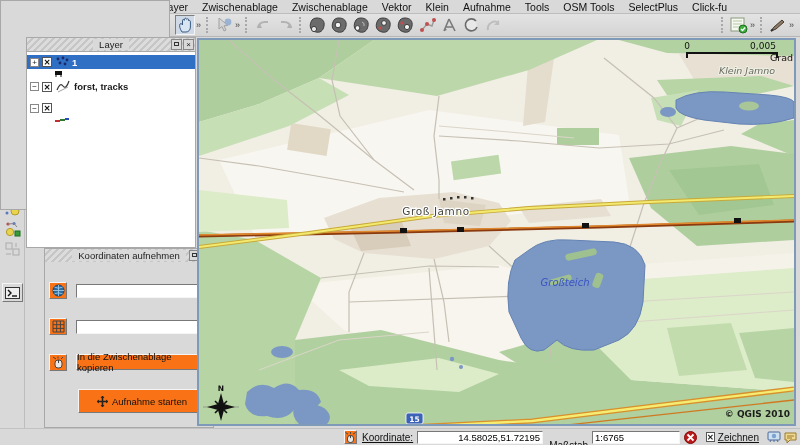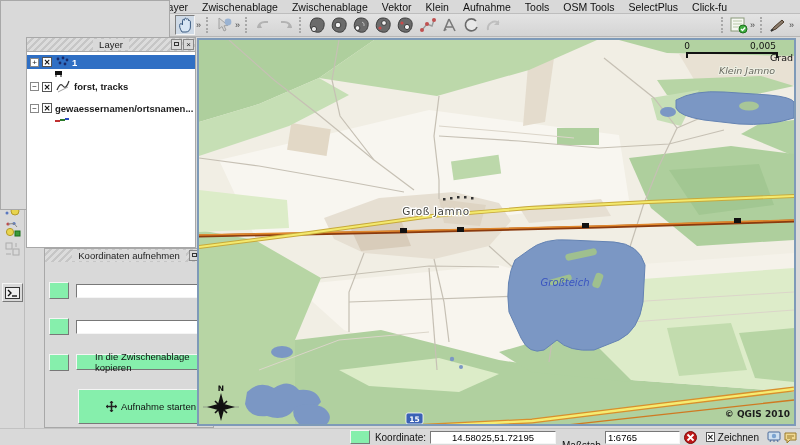--- a/index.html
+++ b/index.html
@@ -12,21 +12,21 @@
 
   
   .toolbar { position:absolute; left:0; top:14px; width:800px; height:23px; background:linear-gradient(#e3e3e3,#d4d4d4); border-bottom:1px solid #b5b5b5; display:flex; align-items:center; padding-left:3px; }
   .tbtn { width:20px; height:20px; display:flex; align-items:center; justify-content:center; border:1px solid transparent; margin:0 1px; }
   .tbtn.pressed { border-color:#7e7e7e #f4f4f4 #f4f4f4 #7e7e7e; background:#cfdae6; }
   .grip { width:4px; height:16px; border-left:2px dotted #a8a8a8; margin:0 3px; }
   .ovf { font-size:9px; color:#444; margin:0 2px 0 0; }
   .spacer { flex:1; }
 
   
-  .raised { background:#86efac; border:1px solid; border-color:#f5f5f5 #787878 #787878 #f5f5f5;padding-left:18px; }
+  .raised { background:#f97316; border:1px solid; border-color:#f5f5f5 #787878 #787878 #f5f5f5; }
   .sunken { background:#fff; border:1px solid; border-color:#787878 #f5f5f5 #f5f5f5 #787878; }
 
   
   .leftbar { position:absolute; left:0; top:37px; width:25px; height:408px; background:#d9d9d9; border-right:1px solid #bdbdbd; display:flex; flex-direction:column; align-items:center; padding-top:2px; }
   .lbtn { width:21px; height:20px; display:flex; align-items:center; justify-content:center; }
   .lbtn.dim { opacity:.38; }
   .lbtn.boxed { border:1px solid; border-color:#f5f5f5 #787878 #787878 #f5f5f5; height:19px; margin-top:24px; }
   .panel { position:absolute; left:0; width:170px; background:#d9d9d9; border:1px solid #a8a8a8; }
   .panel-title { height:13px; display:flex; align-items:center; background:repeating-linear-gradient(135deg,#dcdcdc 0 3px,#c6c6c6 3px 5px); position:relative; }
   .panel-title-label { margin:0 auto; background:#d9d9d9; padding:0 6px; font-size:9.5px; color:#222; }
@@ -50,21 +50,21 @@
   .cc-input { position:absolute; left:31px; width:132px; height:14px; font-size:9px; padding:0 2px; outline:none; }
   .cc-push { position:absolute; font-size:9.5px; color:#111; display:flex; align-items:center; justify-content:center; }
 
   
   .map-frame { position:absolute; left:197px; top:38px; width:599px; height:388px; border:2px solid #7e9ab8; background:#f1eee4; }
   .map-frame svg { display:block; }
 
   
   .statusbar { position:absolute; left:0; top:428px; width:800px; height:17px; background:#d9d9d9; border-top:1px solid #c2c2c2; display:flex; align-items:center; font-size:10px; }
   .sb-btn { width:15px; height:14px; display:flex; align-items:center; justify-content:center; margin-right:3px; }
-  .sb-label { margin:0 4px 0 2px; color:#111; white-space:nowrap; }
+  .sb-label { margin:0 4px 0 2px; color:#111; white-space:nowrap;text-decoration:underline; }
   .sb-input { height:13px; font-size:9.5px; padding:0 2px; outline:none; }
   .sb-check { width:10px; height:10px; background:#fff; border:1px solid #555; font-size:8px; font-weight:bold; line-height:9px; text-align:center; margin:0 3px 0 6px; }
 
   svg text { font-family:"DejaVu Sans", sans-serif; }
 </style>
 </head>
 <body>
 
 <div class="menubar">
   <span class="menu-item">Datei</span>
@@ -370,21 +370,20 @@
       <span class="cbox">✕</span>
       <span class="sym"><svg width="16" height="15">
             <path d="M2,12 Q5,4 8,8 Q11,12 14,3" fill="none" stroke="#333" stroke-width="1.2"></path>
             <path d="M3,14 L13,9" stroke="#888" stroke-width="0.8"></path>
           </svg></span>
       <span class="tree-label">forst, tracks</span>
     </div>
     <div class="tree-row" style="margin-top:6px;">
       <span class="expander">−</span>
       <span class="cbox">✕</span>
-      <span class="tree-label">gewaessernamen/ortsnamen...</span>
     </div>
     <div class="tree-sub">
       <svg width="16" height="7">
           <path d="M1,5 h5" stroke="#c03030" stroke-width="2"></path>
           <path d="M6,4 h5" stroke="#2a7a2a" stroke-width="2"></path>
           <path d="M11,3 h4" stroke="#2a4ac0" stroke-width="2"></path>
         </svg>
     </div>
   </div>
 </div>
@@ -416,21 +415,21 @@
     <span class="cc-btn raised" style="top:92px;">
       <svg width="13" height="13">
           <rect x="3" y="4" width="7" height="8" rx="3" fill="#e8e8e8" stroke="#444"></rect>
           <path d="M6.5,4 v3" stroke="#444"></path>
           <path d="M1,1 L4,3 M6,0.5 v2 M11,1 L9,3" stroke="#444"></path>
         </svg>
     </span>
     <span class="cc-push raised" style="left:31px; top:92px; width:132px; height:16px;">
       <span>In die Zwischenablage kopieren</span>
     </span>
-    <span class="cc-push raised" style="left:33px; top:127px; width:128px; height:35px; gap:4px;">
+    <span class="cc-push raised" style="left:33px; top:127px; width:128px; height:24px; gap:4px;">
       <svg width="11" height="11">
           <path d="M5.5,0 v11 M0,5.5 h11" stroke="#222" stroke-width="1.6"></path>
           <path d="M5.5,0 l2,2 h-4 z M5.5,11 l2,-2 h-4 z M0,5.5 l2,-2 v4 z M11,5.5 l-2,-2 v4 z" fill="#222"></path>
         </svg>
       <span>Aufnahme starten</span>
     </span>
   </div>
 </div>
 
 <div class="map-frame">
@@ -557,23 +556,23 @@
 <div class="statusbar">
   <span style="width:404px"></span>
   <span class="sb-btn raised">
     <svg width="11" height="11">
         <rect x="2.5" y="3.5" width="6" height="7" rx="2.6" fill="#e8e8e8" stroke="#444"></rect>
         <path d="M5.5,3.5 v2.6" stroke="#444"></path>
         <path d="M0.5,0.5 L3,2.2 M5.5,0 v1.8 M10.5,0.5 L8,2.2" stroke="#444"></path>
       </svg>
   </span>
   <span class="sb-label">Koordinate:</span>
-  <input class="sb-input sunken" style="width: 126px; text-align: center;" value="14.58025,51.72195">
+  <input class="sb-input sunken" style="width: 126px; text-align: right;" value="14.58025,51.72195">
   <span class="sb-label" style="margin-left:6px;margin-top:16px;">Maßstab</span>
-  <input class="sb-input sunken" style="width: 75px;" value="1:6765">
+  <input class="sb-input sunken" style="width: 88px;" value="1:6765">
   <span class="sb-btn" style="margin-left:4px;">
     <svg width="13" height="13">
         <circle cx="6.5" cy="6.5" r="6" fill="#c01818" stroke="#7a0c0c"></circle>
         <path d="M3.5,3.5 L9.5,9.5 M9.5,3.5 L3.5,9.5" stroke="#fff" stroke-width="1.8"></path>
       </svg>
   </span>
   <span class="sb-check">✕</span>
   <span class="sb-label" style="margin-left:0;">Zeichnen</span>
   <span class="sb-btn" style="margin-left:4px;">
     <svg width="14" height="12">

